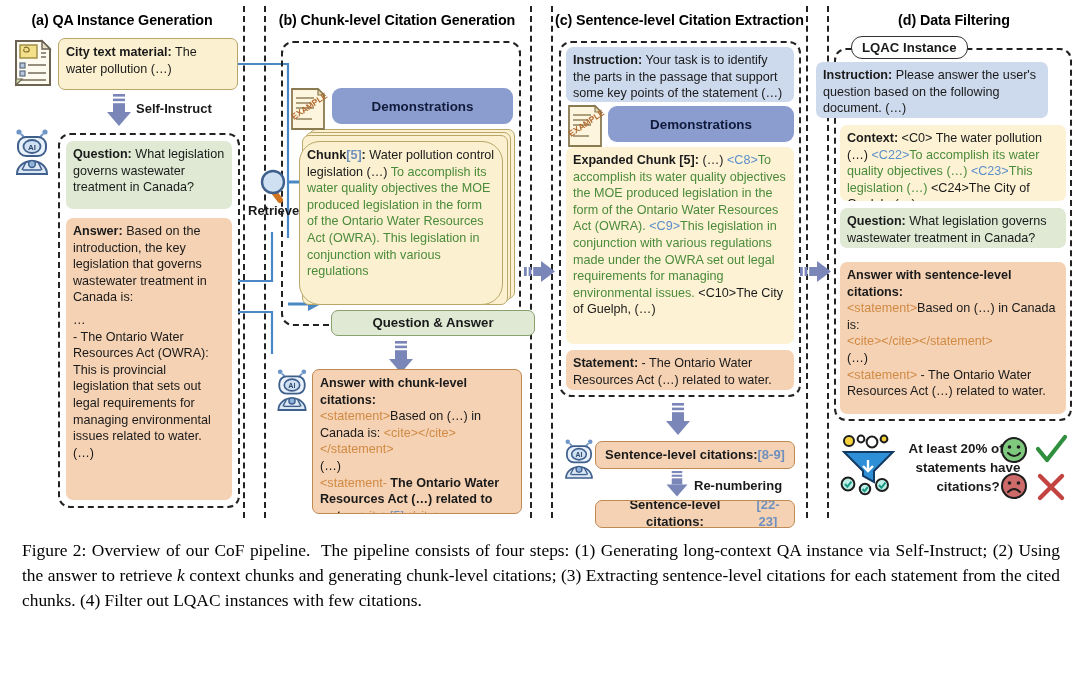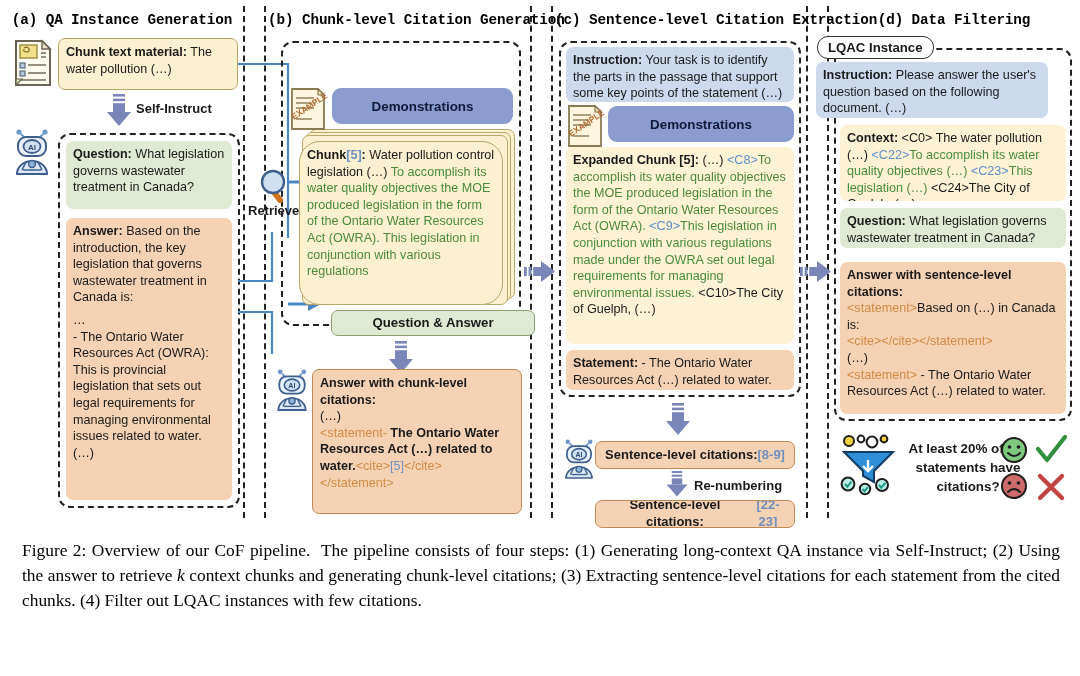--- a/index.html
+++ b/index.html
@@ -13,21 +13,21 @@
     position:absolute;left:22px;top:538px;width:1038px;
     font-family:"Liberation Serif", serif;
     font-size:17.4px;line-height:25px;text-align:justify;color:#000;
   }
   .caption i{font-style:italic;}
 
   
   .vsep{position:absolute;top:6px;height:512px;border-left:2px dashed #222;}
   .panel-title{
     font-size:14.3px;font-weight:bold;color:#000;text-align:center;
-    white-space:nowrap;letter-spacing:-0.1px;font-family:Liberation Mono, monospace;
+    white-space:nowrap;letter-spacing:-0.1px;
   }
 
   
   .dashgroup{
     position:absolute;border:2px dashed #222;border-radius:12px;
     box-sizing:border-box;
   }
 
   .box{
     position:absolute;box-sizing:border-box;
@@ -99,21 +99,21 @@
       <rect x="8" y="25" width="5" height="5" fill="#b7c7dd" stroke="#5a6b80" stroke-width="1.2"></rect>
       <line x1="16" y1="27" x2="34" y2="27" stroke="#7c7363" stroke-width="1.6"></line>
       <rect x="8" y="33" width="5" height="5" fill="#b7c7dd" stroke="#5a6b80" stroke-width="1.2"></rect>
       <line x1="16" y1="35" x2="34" y2="35" stroke="#7c7363" stroke-width="1.6"></line>
       <line x1="8" y1="42" x2="34" y2="42" stroke="#7c7363" stroke-width="1.6"></line>
       <path d="M4 47 L10 41 L4 41 Z" fill="#cfdcae" stroke="#6d6352" stroke-width="1.2"></path>
     </svg>
   </div>
 
   <div class="box yellow" style="left:58px;top:38px;width:180px;height:52px;">
-    <b>Chunk text material:</b><span> The water pollution (…)</span>
+    <b>City text material:</b><span> The water pollution (…)</span>
   </div>
 
   <div class="arrow-down" style="left:106px;top:94px;">
     <svg width="26" height="34" viewBox="0 0 26 34">
       <rect x="7" y="0" width="12" height="2.6" fill="#7a85b8"></rect>
       <rect x="7" y="4.6" width="12" height="2.6" fill="#7a85b8"></rect>
       <rect x="7" y="9.2" width="12" height="9" fill="#7a85b8"></rect>
       <path d="M1 18 L25 18 L13 32 Z" fill="#7a85b8"></path>
     </svg>
   </div>
@@ -232,20 +232,23 @@
       <path d="M7 48 a15 13 0 0 1 30 0 Z" fill="#dce8f5" stroke="#3f5f8c" stroke-width="2"></path>
       <circle cx="22" cy="38" r="3.4" fill="#8fb3da" stroke="#3f5f8c" stroke-width="1.5"></circle>
       <line x1="13" y1="44" x2="31" y2="44" stroke="#3f5f8c" stroke-width="1.5"></line>
       <line x1="16" y1="36" x2="12" y2="44" stroke="#3f5f8c" stroke-width="1.5"></line>
       <line x1="28" y1="36" x2="32" y2="44" stroke="#3f5f8c" stroke-width="1.5"></line>
     </svg>
   </div>
 
   <div class="box orange-b" style="left:312px;top:369px;width:210px;height:145px;">
     <b>Answer with chunk-level citations:</b>
+    <div>
+      <span class="tag">&lt;statement&gt;</span><span>Based on (…) in Canada is: </span><span class="tag">&lt;cite&gt;&lt;/cite&gt;&lt;/statement&gt;</span>
+    </div>
     <div>(…)</div>
     <div>
       <span class="tag">&lt;statement- </span><b>The Ontario Water Resources Act (…) related to water.</b><span class="tag">&lt;cite&gt;</span><span class="cid">[5]</span><span class="tag">&lt;/cite&gt;&lt;/statement&gt;</span>
     </div>
     
   </div>
 
   <svg class="icon" style="left:524px;top:258px;" width="32" height="26" viewBox="0 0 32 26">
     <rect x="0" y="9" width="2.8" height="9" fill="#7a85b8"></rect>
     <rect x="4.6" y="9" width="2.8" height="9" fill="#7a85b8"></rect>
@@ -334,21 +337,21 @@
   <svg class="icon" style="left:800px;top:258px;" width="32" height="26" viewBox="0 0 32 26">
     <rect x="0" y="9" width="2.8" height="9" fill="#7a85b8"></rect>
     <rect x="4.6" y="9" width="2.8" height="9" fill="#7a85b8"></rect>
     <rect x="9.2" y="9" width="9" height="9" fill="#7a85b8"></rect>
     <path d="M17 3 L31 13.5 L17 24 Z" fill="#7a85b8"></path>
   </svg>
 
   <div class="panel-title" style="position:absolute;left:838px;top:12px;width:232px;">(d) Data Filtering</div>
 
   <div class="dashgroup" style="left:834px;top:48px;width:238px;height:373px;"></div>
-  <div class="lqac-tab" style="left:817px;top:36px;border-radius:11px;">LQAC Instance</div>
+  <div class="lqac-tab" style="left:851px;top:36px;border-radius:11px;">LQAC Instance</div>
 
   <div class="box blue" style="left:816px;top:62px;width:232px;height:56px;">
     <b>Instruction:</b><span> Please answer the user's question based on the following document. (…)</span>
   </div>
 
   <div class="box yellow-plain" style="left:840px;top:125px;width:226px;height:76px;">
     <b>Context:</b><span> &lt;C0&gt;</span><span> The water pollution (…) </span><span class="cb">&lt;C22&gt;</span><span class="g">To accomplish its water quality objectives (…) </span><span class="cb">&lt;C23&gt;</span><span class="g">This legislation (…) </span><span>&lt;C24&gt;</span><span>The City of Guelph, (…)</span>
   </div>
 
   <div class="box green" style="left:840px;top:208px;width:226px;height:40px;">

